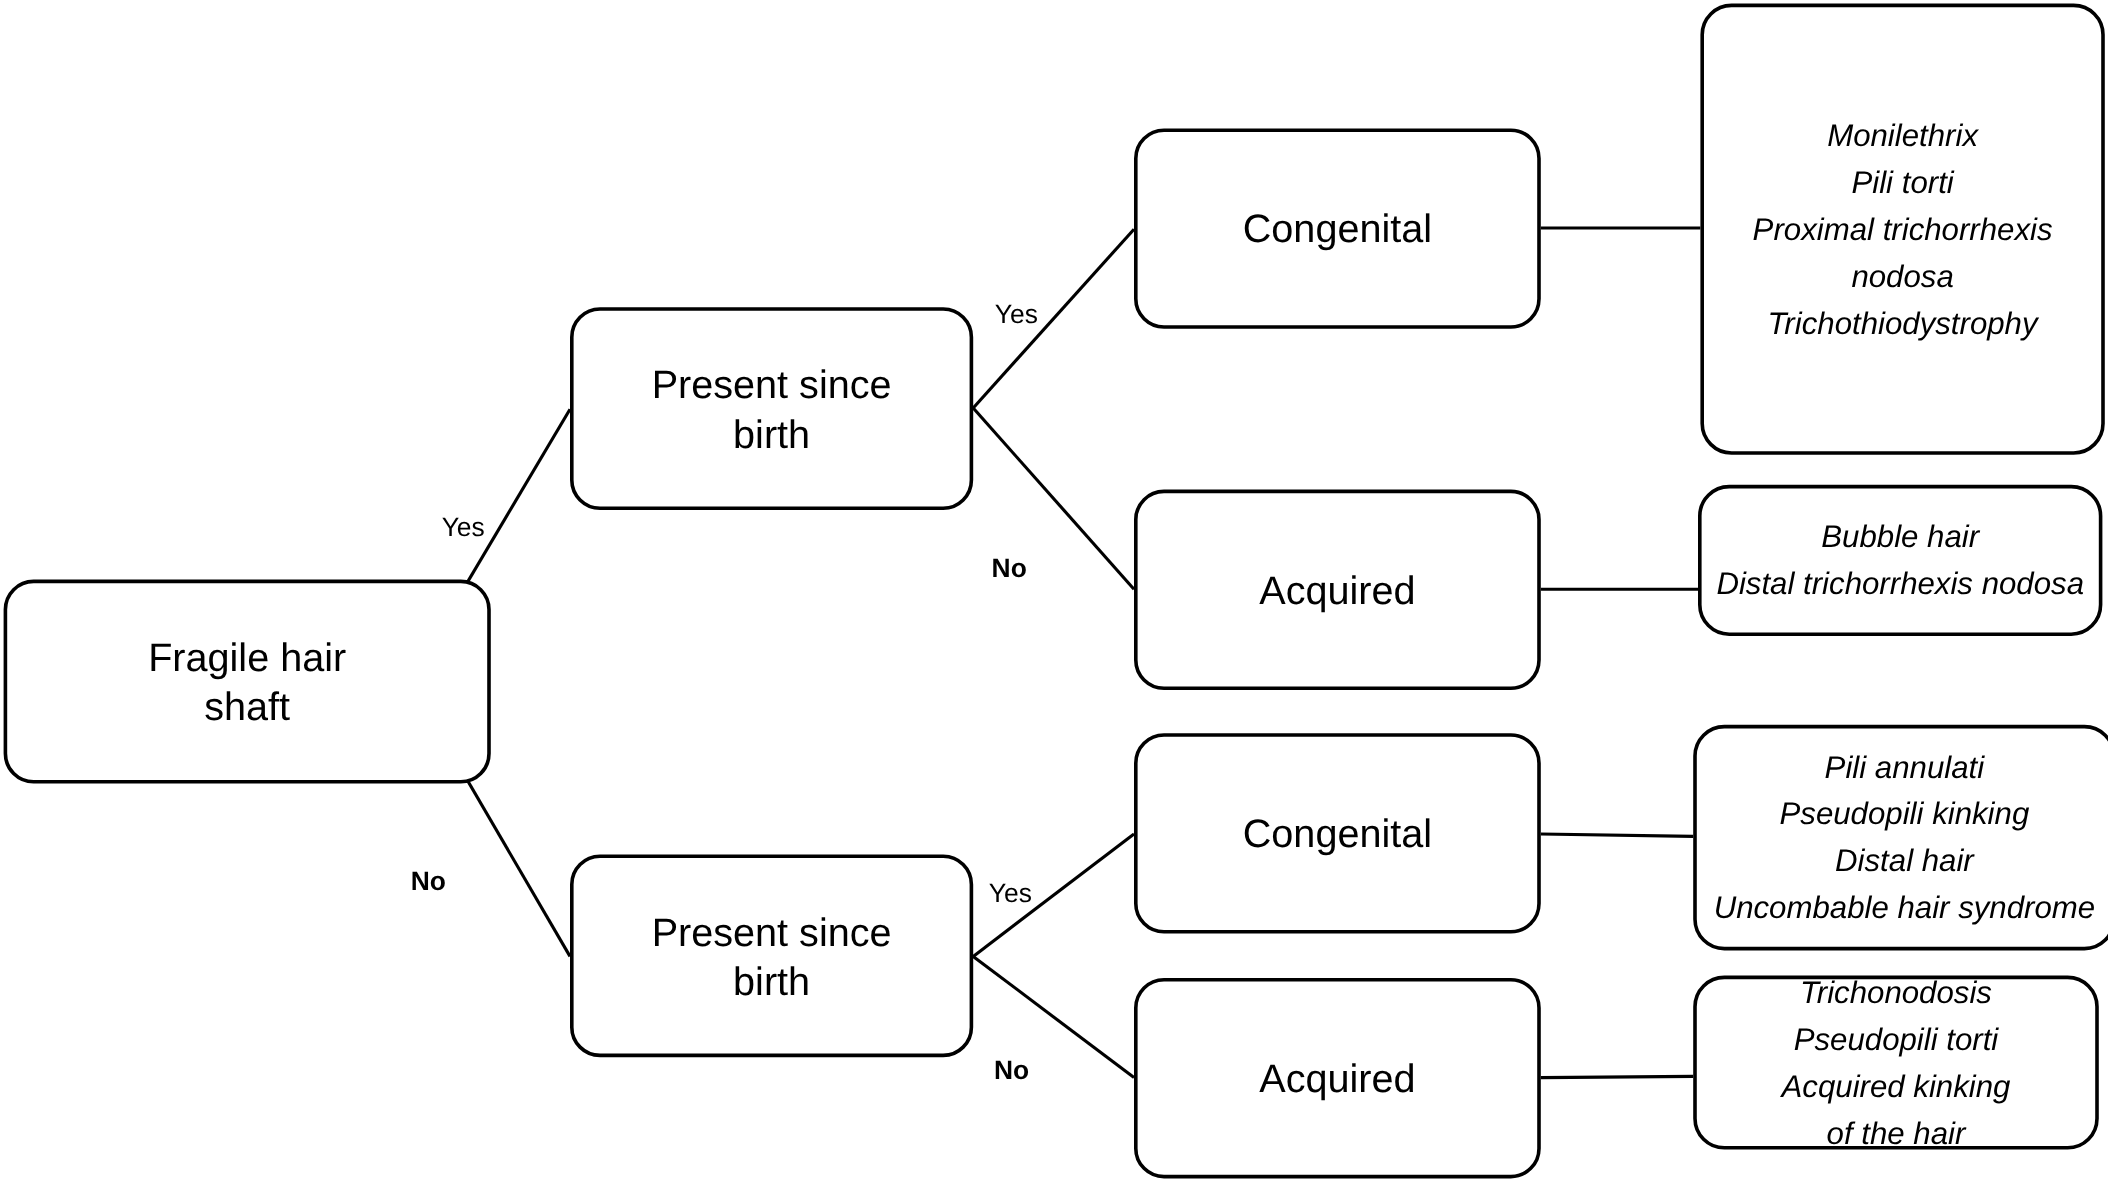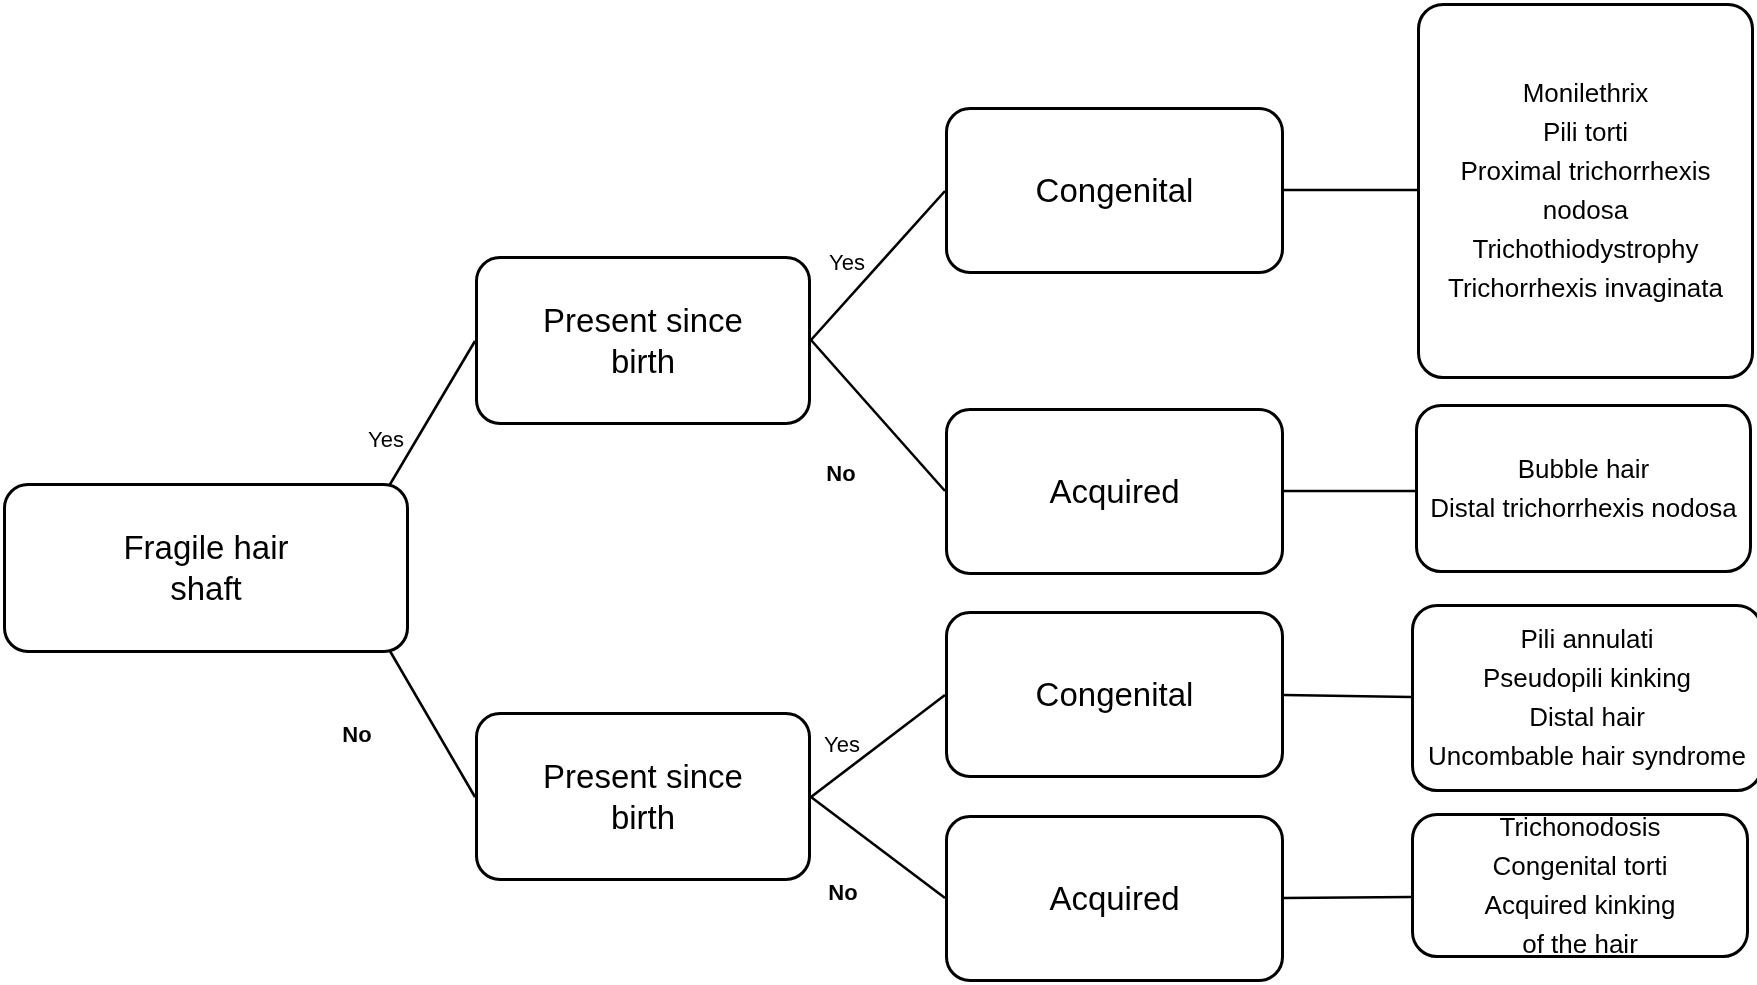--- a/index.html
+++ b/index.html
@@ -43,20 +43,21 @@
     z-index: 2;
   }
   .node.major {
     font-size: 33px;
     line-height: 41px;
     border-radius: 25px;
   }
   .node.outcome {
     font-size: 26px;
     line-height: 39px;
+    font-style: italic;
   }
   .edge-label {
     position: absolute;
     transform: translate(-50%, -50%);
     font-size: 22px;
     line-height: 27px;
     z-index: 3;
     white-space: nowrap;
   }
   .edge-label.no {
@@ -102,35 +103,34 @@
   <div class="node major" style="left:945px; top:408px; width:339px; height:167px;">Acquired</div>
   <div class="node major" style="left:945px; top:611px; width:339px; height:167px;">Congenital</div>
   <div class="node major" style="left:945px; top:815px; width:339px; height:167px;">Acquired</div>
 
   <div class="node outcome" style="left:1417px; top:3px; width:337px; height:376px;">
     <div>Monilethrix</div>
     <div>Pili torti</div>
     <div>Proximal trichorrhexis
 nodosa</div>
     <div>Trichothiodystrophy</div>
-    <div>Trichorrhexis invaginata</div>
   </div>
 
-  <div class="node outcome" style="left:1415px; top:404px; width:337px; height:169px;">
+  <div class="node outcome" style="left:1415px; top:404px; width:337px; height:126px;">
     <div>Bubble hair</div>
     <div>Distal trichorrhexis nodosa</div>
   </div>
 
   <div class="node outcome" style="left:1411px; top:604px; width:352px; height:188px;justify-content:center;">
     <div>Pili annulati</div>
     <div>Pseudopili kinking</div>
     <div>Distal hair</div>
     <div>Uncombable hair syndrome</div>
   </div>
 
   <div class="node outcome" style="left:1411px; top:813px; width:338px; height:145px;">
     <div>Trichonodosis</div>
-    <div>Congenital torti</div>
+    <div>Pseudopili torti</div>
     <div>Acquired kinking
 of the hair</div>
   </div>
 
 </div>
 
 </body></html>

